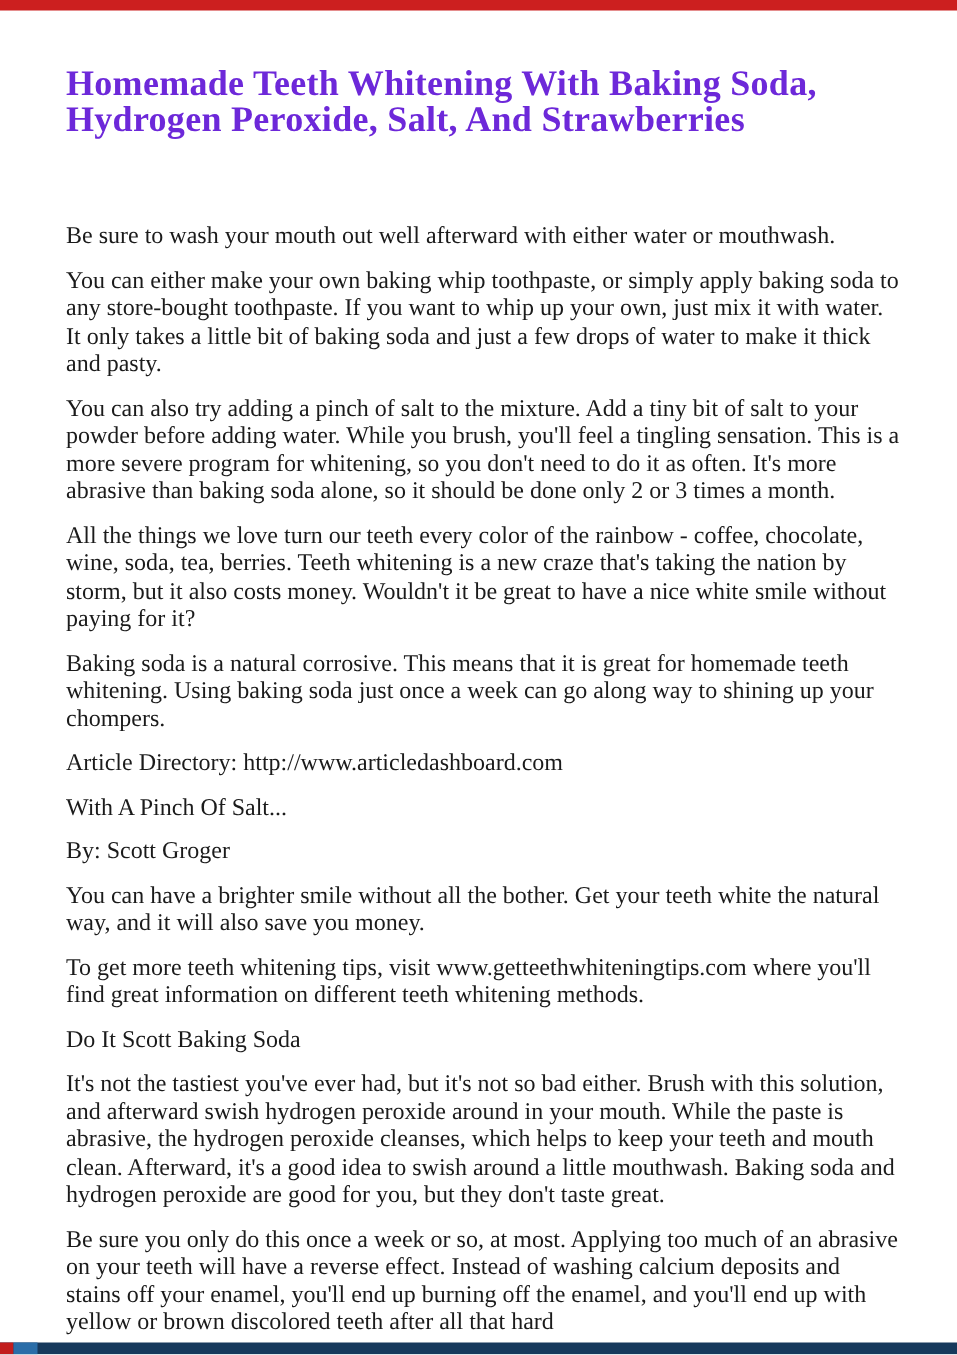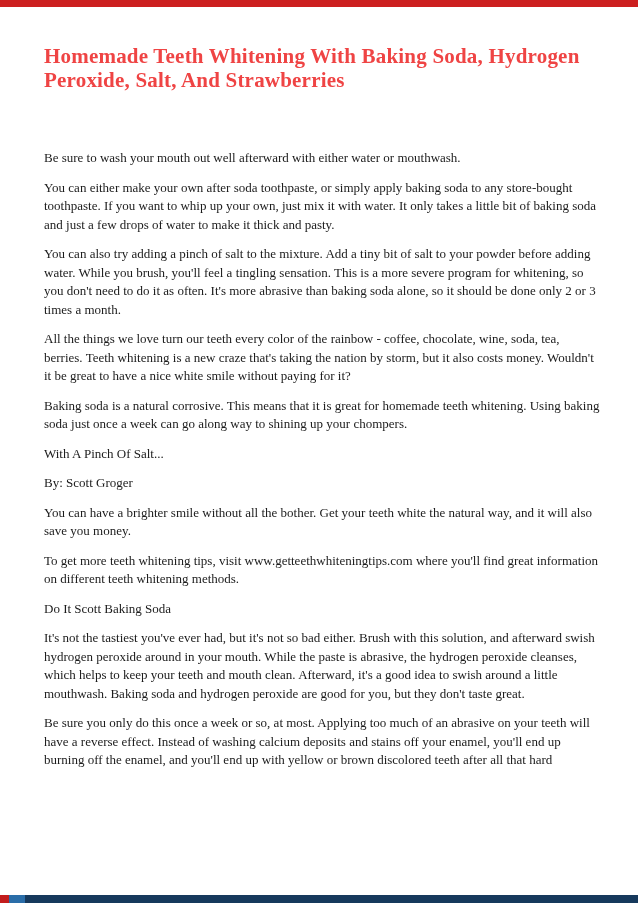--- a/index.html
+++ b/index.html
@@ -32,31 +32,31 @@
   }
 
   .content {
     position: absolute;
     top: 0; left: 44px;
     width: 556px;
   }
 
   h1.title {
     margin-top: 44px;
-    font-size: 21px;
+    font-size: 24px;
     line-height: 24px;
     font-weight: bold;
-    color: #ef4444;
+    color: #6d28d9;
     letter-spacing: 0.2px;
   }
 
   .article-body { margin-top: 57px; }
 
   .article-body p {
-    font-size: 13px;
+    font-size: 16px;
     line-height: 18.5px;
     margin: 0 0 11px 0;
     color: var(--text-color);
   }
 
   .footer-bar {
     position: absolute;
     bottom: 0; left: 0; right: 0;
     height: 8px;
     background: var(--footer-bar-color);
@@ -79,24 +79,25 @@
 
 <div class="page">
   <div class="top-bar"></div>
 
   <div class="content">
     <h1 class="title">Homemade Teeth Whitening With Baking Soda, Hydrogen Peroxide, Salt, And Strawberries</h1>
 
     <div class="article-body">
 
     <p>Be sure to wash your mouth out well afterward with either water or mouthwash.</p>
-        <p>You can either make your own after soda toothpaste, or simply apply baking soda to any store-bought toothpaste. If you want to whip up your own, just mix it with water. It only takes a little bit of baking soda and just a few drops of water to make it thick and pasty.</p>
+        <p>You can either make your own baking whip toothpaste, or simply apply baking soda to any store-bought toothpaste. If you want to whip up your own, just mix it with water. It only takes a little bit of baking soda and just a few drops of water to make it thick and pasty.</p>
         <p>You can also try adding a pinch of salt to the mixture. Add a tiny bit of salt to your powder before adding water. While you brush, you'll feel a tingling sensation. This is a more severe program for whitening, so you don't need to do it as often. It's more abrasive than baking soda alone, so it should be done only 2 or 3 times a month.</p>
         <p>All the things we love turn our teeth every color of the rainbow - coffee, chocolate, wine, soda, tea, berries. Teeth whitening is a new craze that's taking the nation by storm, but it also costs money. Wouldn't it be great to have a nice white smile without paying for it?</p>
         <p>Baking soda is a natural corrosive. This means that it is great for homemade teeth whitening. Using baking soda just once a week can go along way to shining up your chompers.</p>
+        <p>Article Directory: http://www.articledashboard.com</p>
         <p>With A Pinch Of Salt...</p>
         <p>By: Scott Groger</p>
         <p>You can have a brighter smile without all the bother. Get your teeth white the natural way, and it will also save you money.</p>
         <p>To get more teeth whitening tips, visit www.getteethwhiteningtips.com where you'll find great information on different teeth whitening methods.</p>
         <p>Do It Scott Baking Soda</p>
         <p>It's not the tastiest you've ever had, but it's not so bad either. Brush with this solution, and afterward swish hydrogen peroxide around in your mouth. While the paste is abrasive, the hydrogen peroxide cleanses, which helps to keep your teeth and mouth clean. Afterward, it's a good idea to swish around a little mouthwash. Baking soda and hydrogen peroxide are good for you, but they don't taste great.</p>
         <p>Be sure you only do this once a week or so, at most. Applying too much of an abrasive on your teeth will have a reverse effect. Instead of washing calcium deposits and stains off your enamel, you'll end up burning off the enamel, and you'll end up with yellow or brown discolored teeth after all that hard</p>
       </div>
   </div>
 

